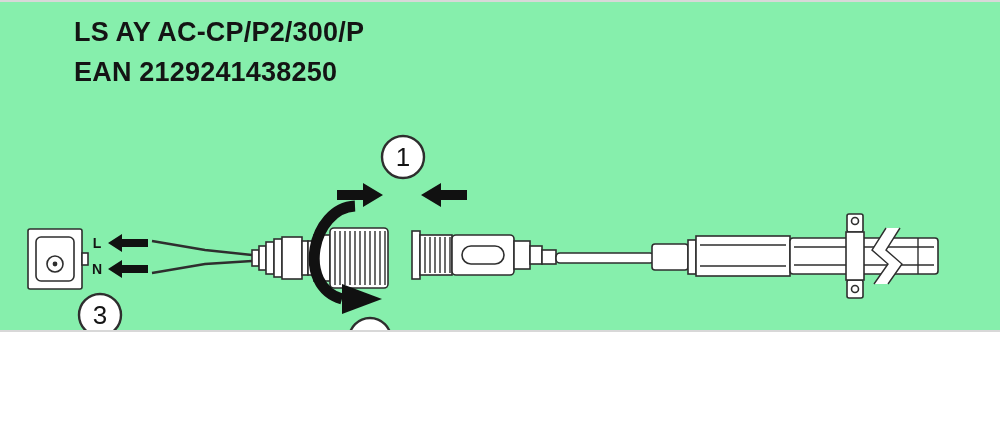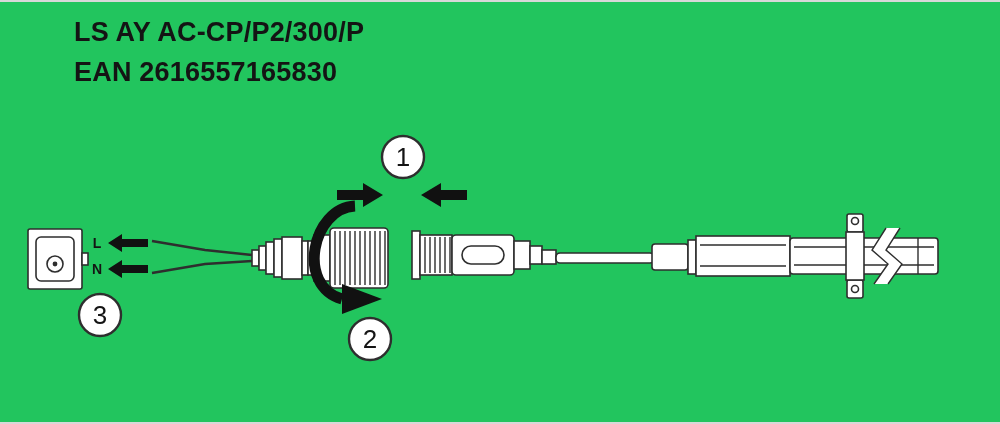--- a/index.html
+++ b/index.html
@@ -1,20 +1,20 @@
 <!DOCTYPE html>
 <html><head>
 <meta charset="utf-8">
 <style>
   html,body{margin:0;padding:0;background:#ffffff;}
   .page{
     position:relative;
-    width:1000px;height:424px;
+    width:1000px;height:332px;
     box-sizing:border-box;
-    background:#22c55e;
+    background:#86efac;
     border-top:2px solid #d8d8d8;
     border-bottom:2px solid #d8d8d8;
     overflow:hidden;
     font-family:"Liberation Sans", sans-serif;
   }
   .header{
     position:absolute;left:74px;top:10px;
     color:#141414;
   }
   .header .t-line{
@@ -32,21 +32,21 @@
   .wire-label{font-size:14px;font-weight:700;fill:#141414;text-anchor:middle;
     font-family:"Liberation Sans", sans-serif;}
 </style>
 </head>
 <body>
 
 <div class="page">
 
   <div class="header">
     <div class="t-line">LS AY AC-CP/P2/300/P</div>
-    <div class="t-line">EAN 2616557165830</div>
+    <div class="t-line">EAN 2129241438250</div>
   </div>
 
   <svg width="1000" height="424" viewBox="0 0 1000 424">
 
     <g>
       <rect class="ln" x="28" y="227" width="54" height="60" rx="2"></rect>
       <rect class="ln" x="36" y="235" width="38" height="44" rx="5"></rect>
       <rect class="ln" x="82" y="251" width="6" height="12"></rect>
       <circle class="ln" cx="55" cy="262" r="8"></circle>
       <circle cx="55" cy="262" r="2.4" fill="#2e2e2e"></circle>

